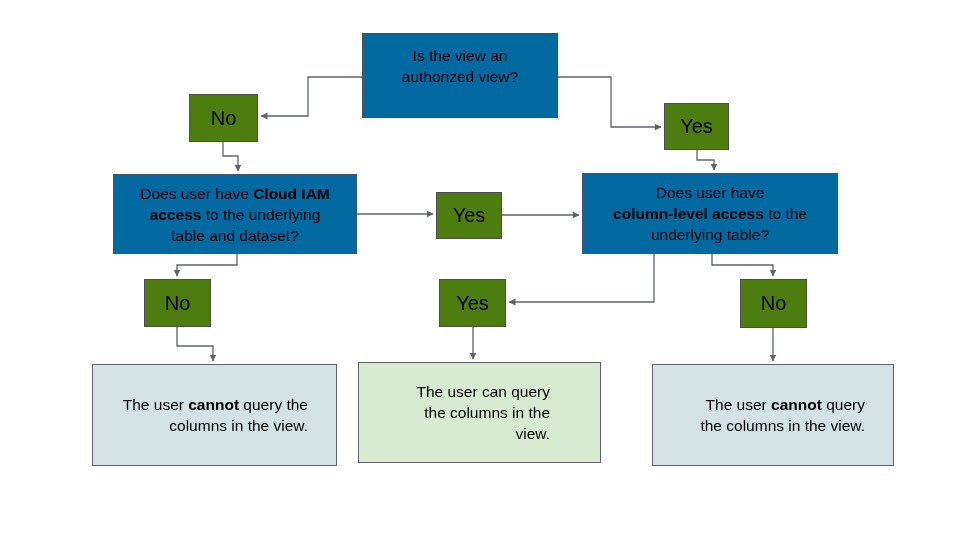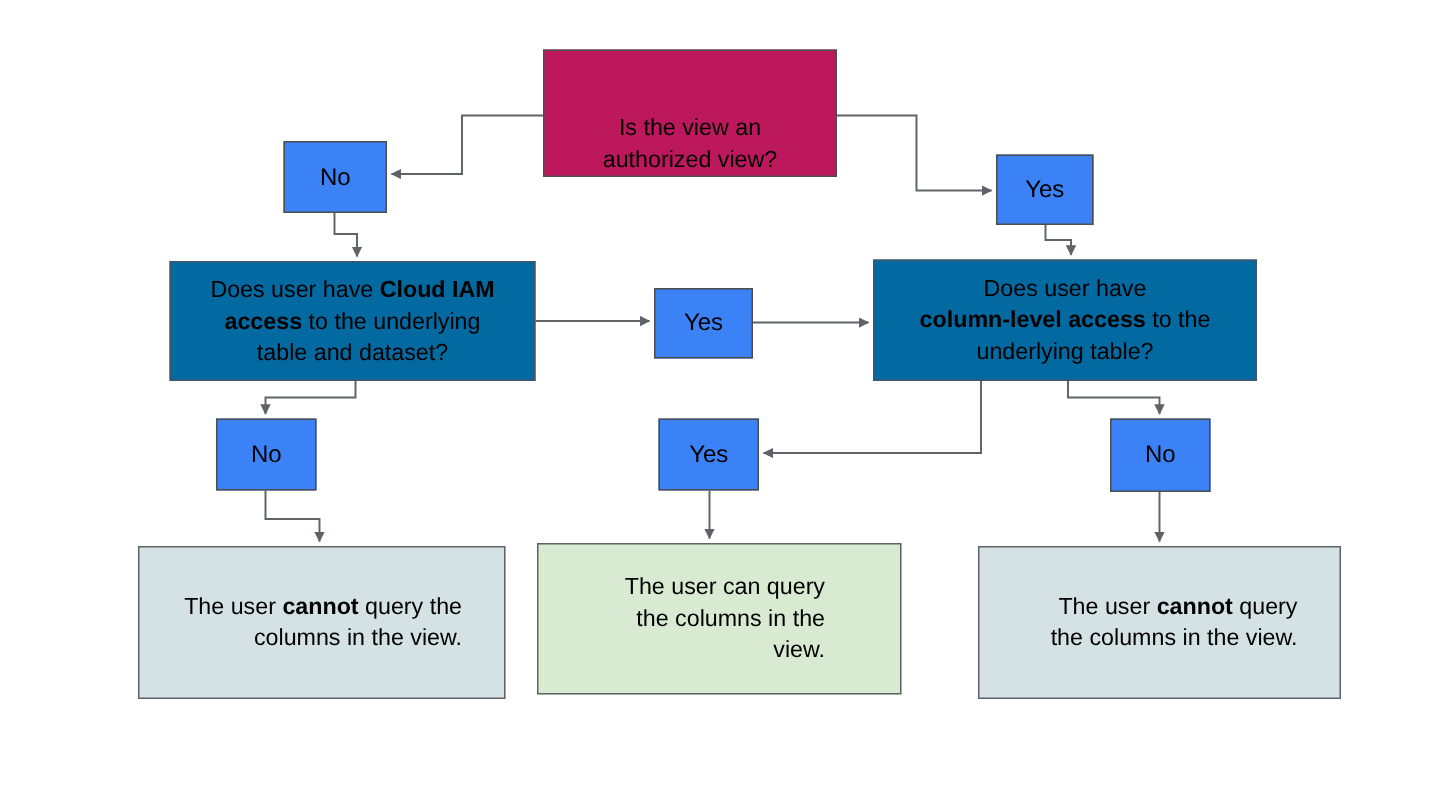--- a/index.html
+++ b/index.html
@@ -3,26 +3,26 @@
 <meta charset="utf-8">
 <style>
   html,body{margin:0;padding:0;background:#ffffff;}
   body{font-family:"Liberation Sans", sans-serif;}
   #canvas{position:relative;width:960px;height:540px;background:#ffffff;overflow:hidden;}
   #edges{position:absolute;left:0;top:0;width:960px;height:540px;}
   .node{position:absolute;box-sizing:border-box;display:flex;flex-direction:column;
         align-items:center;justify-content:center;text-align:center;
         font-size:15.5px;line-height:21px;color:#000;}
   .node b{font-weight:bold;}
-  .start{left:362px;top:33px;width:196px;height:85px;background:#be185d;
-         border:1.4px solid #4d4d4d;justify-content:flex-end;padding:11px 16px 0 16px;}
+  .start{left:362px;top:33px;width:196px;height:85px;background:#0369a1;
+         border:1.4px solid #4d4d4d;justify-content:flex-start;padding:11px 16px 0 16px;}
   .question{background:#0369a1;border:1.4px solid #44546a;}
   .q-iam{left:113px;top:174px;width:244px;height:80px;padding:0 20px;}
   .q-col{left:582px;top:173px;width:256px;height:81px;padding:1px 26px;}
-  .small{background:#3b82f6;border:1.3px solid #4d4d4d;font-size:16px;}
+  .small{background:#4d7c0f;border:1.3px solid #4d4d4d;font-size:20px;}
   .no1 {left:189px;top:94px; width:69px;height:48px;}
   .yes1{left:664px;top:103px;width:65px;height:47px;}
   .yes2{left:436px;top:192px;width:66px;height:47px;}
   .no2 {left:144px;top:279px;width:67px;height:48px;}
   .yes3{left:439px;top:279px;width:67px;height:48px;}
   .no3 {left:740px;top:279px;width:67px;height:49px;}
   .terminal{border:1.3px solid #5f6368;text-align:right;}
   .end-left {left:92px; top:364px;width:245px;height:102px;background:#d5e2e5;padding:0 28px;}
   .end-mid  {left:358px;top:362px;width:243px;height:101px;background:#d9ead3;padding:0 50px;}
   .end-right{left:652px;top:364px;width:242px;height:102px;background:#d5e2e5;padding:0 28px;}

